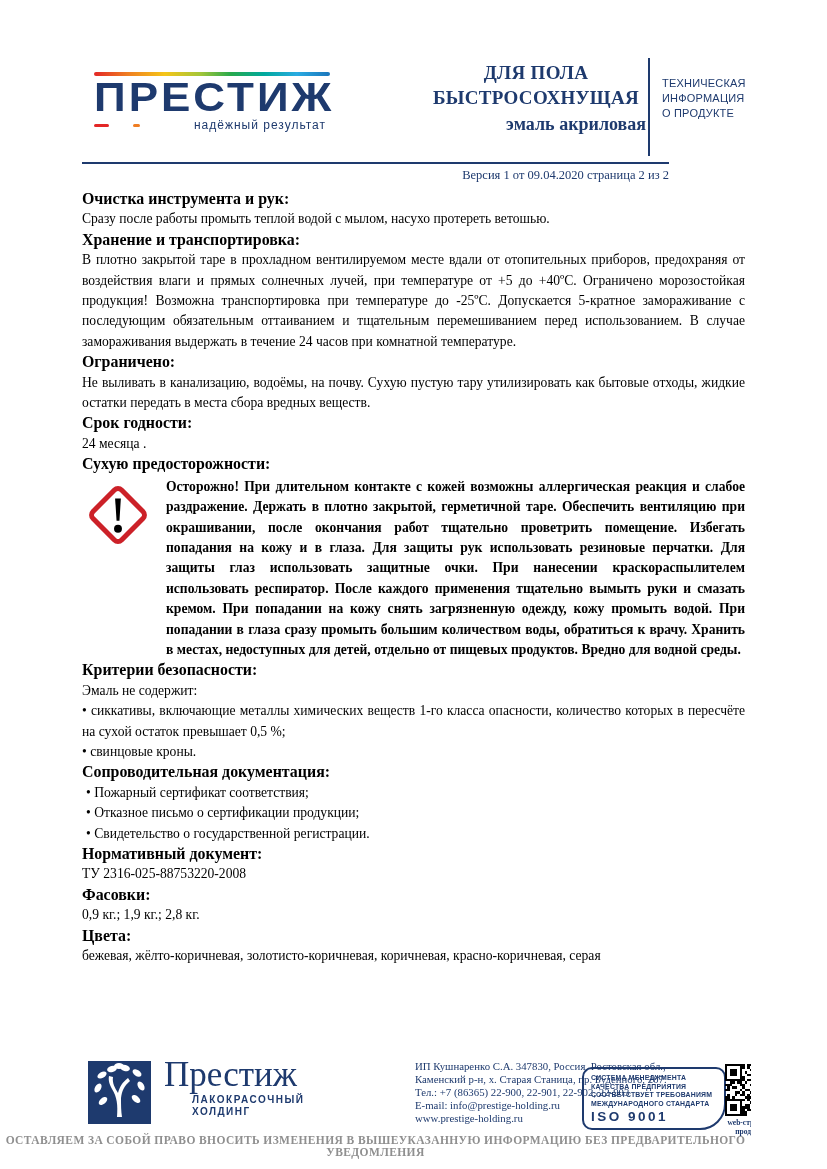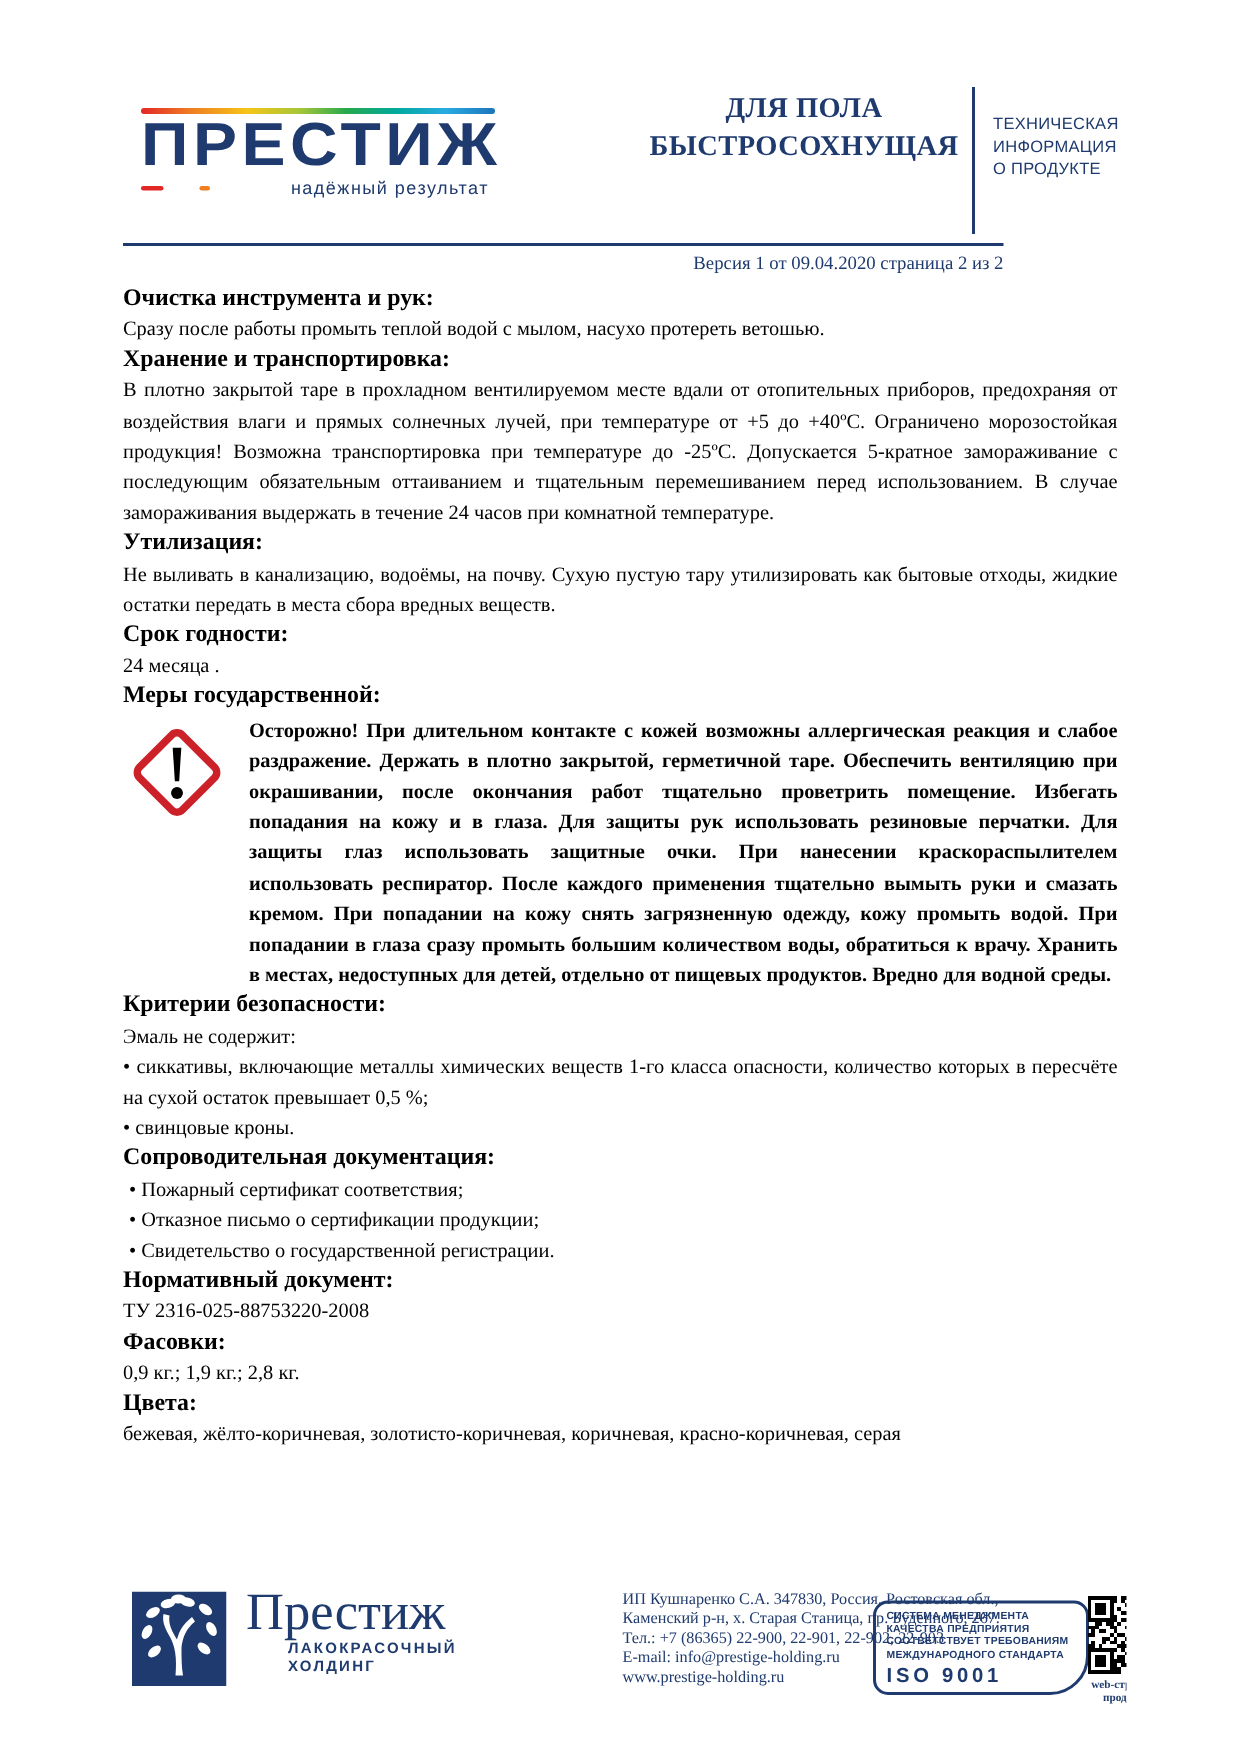--- a/index.html
+++ b/index.html
@@ -70,47 +70,48 @@
       <div class="logo-tagrow">
         <span class="dash dash-red"></span>
         <span class="dash dash-orange"></span>
         <span class="logo-tagline">надёжный результат</span>
         <span class="dash dash-grad"></span>
       </div>
     </div>
     <div class="product">
       <div class="product-l1">ДЛЯ ПОЛА</div>
       <div class="product-l2">БЫСТРОСОХНУЩАЯ</div>
+      <div class="product-l3">эмаль акриловая</div>
     </div>
     <div class="header-divider"></div>
     <div class="doc-type">
       <div>ТЕХНИЧЕСКАЯ</div>
       <div>ИНФОРМАЦИЯ</div>
       <div>О ПРОДУКТЕ</div>
     </div>
   </div>
 
   <div class="rule"></div>
   <div class="version">Версия 1 от 09.04.2020 страница 2 из 2</div>
 
   <div class="main">
 
     <h3 class="sec-h">Очистка инструмента и рук:</h3>
     <p class="sec-p">Сразу после работы промыть теплой водой с мылом, насухо протереть ветошью.</p>
 
     <h3 class="sec-h">Хранение и транспортировка:</h3>
     <p class="sec-p">В плотно закрытой таре в прохладном вентилируемом месте вдали от отопительных приборов, предохраняя от воздействия влаги и прямых солнечных лучей, при температуре от +5 до +40ºС. Ограничено морозостойкая продукция! Возможна транспортировка при температуре до -25ºС. Допускается 5-кратное замораживание с последующим обязательным оттаиванием и тщательным перемешиванием перед использованием. В случае замораживания выдержать в течение 24 часов при комнатной температуре.</p>
 
-    <h3 class="sec-h">Утилизация:</h3>
+    <h3 class="sec-h">Ограничено:</h3>
     <p class="sec-p">Не выливать в канализацию, водоёмы, на почву. Сухую пустую тару утилизировать как бытовые отходы, жидкие остатки передать в места сбора вредных веществ.</p>
 
     <h3 class="sec-h">Срок годности:</h3>
     <p class="sec-p">24 месяца .</p>
 
-    <h3 class="sec-h">Меры государственной:</h3>
+    <h3 class="sec-h">Сухую предосторожности:</h3>
     <div class="warn-row">
       <div class="warn-icon">
         <svg width="72" height="72" viewBox="0 0 100 100">
           <rect x="22" y="22" width="56" height="56" rx="7" fill="#fff" stroke="#cc2128" stroke-width="7" transform="rotate(45 50 50)"></rect>
           <path d="M46 27 L54 27 L52 58 L48 58 Z" fill="#000"></path>
           <circle cx="50" cy="69" r="5.5" fill="#000"></circle>
         </svg>
       </div>
       <p class="warn-text">Осторожно! При длительном контакте с кожей возможны аллергическая реакция и слабое раздражение. Держать в плотно закрытой, герметичной таре. Обеспечить вентиляцию при окрашивании, после окончания работ тщательно проветрить помещение. Избегать попадания на кожу и в глаза. Для защиты рук использовать резиновые перчатки. Для защиты глаз использовать защитные очки. При нанесении краскораспылителем использовать респиратор. После каждого применения тщательно вымыть руки и смазать кремом.  При попадании на кожу снять загрязненную одежду, кожу промыть водой. При попадании в глаза сразу промыть большим количеством воды, обратиться к врачу. Хранить в местах, недоступных для детей, отдельно от пищевых продуктов. Вредно для водной среды.</p>
     </div>
@@ -414,13 +415,14 @@
           <rect x="19" y="20" width="1" height="1" fill="#000"></rect>
           <rect x="20" y="20" width="1" height="1" fill="#000"></rect>
         </svg>
     </div>
     <div class="f-qr-caption">
       <div>web-страница</div>
       <div>продукта</div>
     </div>
   </div>
 
+  <div class="notice">ОСТАВЛЯЕМ ЗА СОБОЙ ПРАВО ВНОСИТЬ ИЗМЕНЕНИЯ В ВЫШЕУКАЗАННУЮ ИНФОРМАЦИЮ БЕЗ ПРЕДВАРИТЕЛЬНОГО УВЕДОМЛЕНИЯ</div>
 </div>
 
 </body></html>

